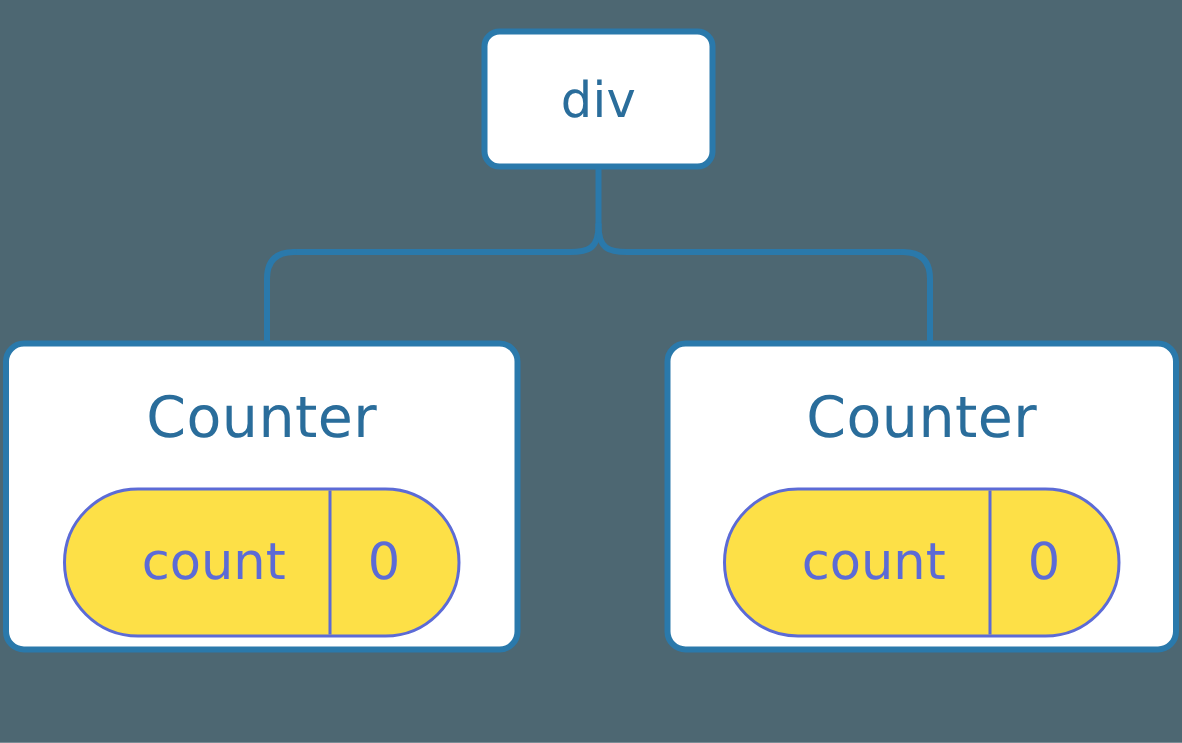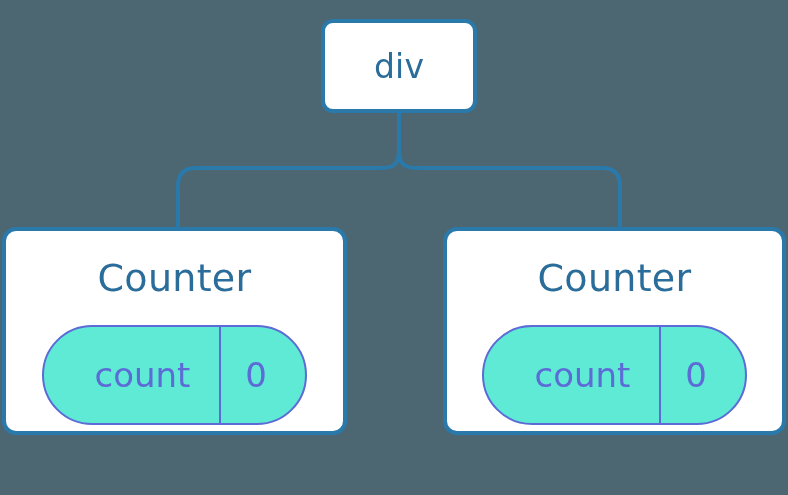--- a/index.html
+++ b/index.html
@@ -85,21 +85,21 @@
 
   
   .state-pill {
     position: relative;
     box-sizing: border-box;
     margin-top: 28px;
     width: 265px;
     height: 100px;
     border: 2px solid #5c6bd6;
     border-radius: 50px;
-    background: #5eead4;
+    background: #fde047;
     display: flex;
     align-items: stretch;
   }
   .pill-key {
     flex: 0 0 175px;
     display: flex;
     align-items: center;
     justify-content: center;
     padding-left: 22px;
     box-sizing: border-box;

